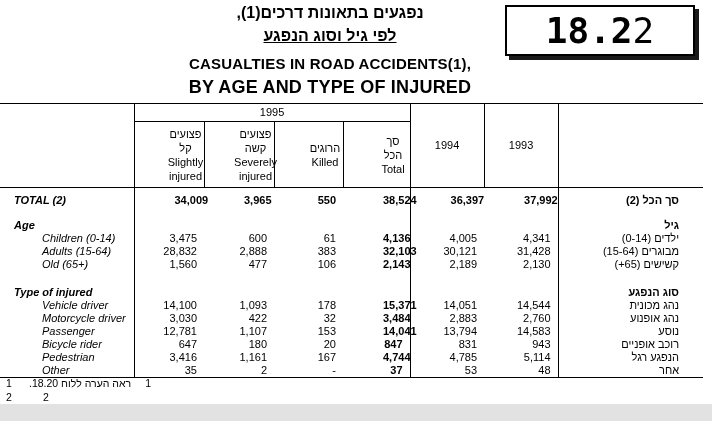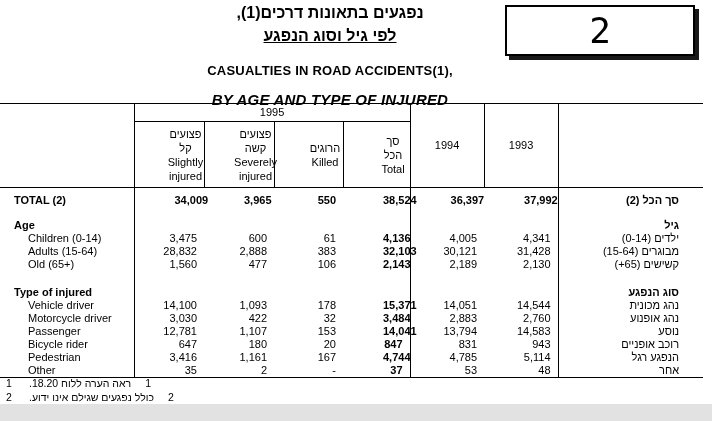--- a/index.html
+++ b/index.html
@@ -5,22 +5,22 @@
   html,body { margin:0; padding:0; }
   body {
     width:712px; height:421px; position:relative; overflow:hidden;
     background:#ffffff; color:#000;
     font-family:"Liberation Sans","DejaVu Sans",sans-serif;
   }
   
   .title-line { position:absolute; left:0; width:660px; text-align:center; font-weight:bold; }
   .t-he1 { top:4px;  font-size:16px; direction:rtl; }
   .t-he2 { top:27px; font-size:16px; direction:rtl;text-decoration:underline; }
-  .t-en1 { top:63px; font-size:13px; letter-spacing:.2px; }
-  .t-en2 { top:91px; font-size:15px; letter-spacing:.2px;font-style:italic; }
+  .t-en1 { top:55px; font-size:15px; letter-spacing:.2px; }
+  .t-en2 { top:77px; font-size:18px; letter-spacing:.2px; }
   
   .numbox {
     position:absolute; left:505px; top:5px; width:186px; height:47px;
     border:2px solid #000; background:#fff; box-shadow:4px 4px 0 0 #1a1a1a;
     display:flex; align-items:center; justify-content:center;
     font-family:"DejaVu Sans Mono",monospace; font-size:36px;
   }
   .numbox .main { font-weight:bold; }
   .numbox .suffix { font-weight:normal; }
   
@@ -35,22 +35,22 @@
   .bb { border-bottom:1px solid #000; }
   .b  { font-weight:bold;padding-left:40px; }
   tr.h1 td { height:17px; text-align:center; vertical-align:middle; }
   tr.h2 td { height:65px; vertical-align:middle;padding-left:33px; }
   .hc { display:flex; flex-direction:column; justify-content:center; align-items:center;
         height:65px; text-align:center; white-space:pre-line; line-height:14px; }
   tr.total td { height:24px; vertical-align:middle; }
   tr.sec1 td  { height:20px; }
   tr.sec2 td  { height:28px; }
   tr.d td     { height:13px; }
-  .len  { padding-left:14px; text-align:left; }
-  .ind  { padding-left:28px; }
+  .len  { padding-left:14px; text-align:left;font-style:italic; }
+  .ind  { padding-left:42px; }
   .v    { text-align:right; padding-right:7px; }
   .lhe  { direction:rtl; text-align:right; padding-right:24px; }
   
   .fn { position:absolute; left:0; width:712px; display:flex; font-size:10.5px; line-height:12px; }
   .fn-1 { top:377px; } .fn-2 { top:391px; }
   .fn .n  { width:29px; padding-left:6px; box-sizing:border-box; }
   .fn .en { flex:1; }
   .fn .he { direction:rtl; text-align:right; }
   .fn .nh { width:46px; padding-left:14px; box-sizing:border-box; }
   
@@ -58,20 +58,21 @@
 </style>
 </head>
 <body>
 
 <div class="title-line t-he1">נפגעים בתאונות דרכים(1),</div>
 <div class="title-line t-he2">לפי גיל וסוג הנפגע</div>
 <div class="title-line t-en1">CASUALTIES IN ROAD ACCIDENTS(1),</div>
 <div class="title-line t-en2">BY AGE AND TYPE OF INJURED</div>
 
 <div class="numbox">
+  <span class="main">18.2</span>
     <span class="suffix">2</span>
 </div>
 
 <table class="stat">
   <colgroup>
     <col style="width:134px">
       <col style="width:70px">
       <col style="width:70px">
       <col style="width:69px">
       <col style="width:67px">
@@ -235,17 +236,16 @@
 </tbody>
   </table>
 
 <div class="fn fn-1">
   <span class="n">1</span>
   <span class="he">ראה הערה ללוח 18.20.</span>
   <span class="nh">1</span>
 </div>
 <div class="fn fn-2">
   <span class="n">2</span>
-  <span class="he">כולל נפגעים שגילם אינו ידוע.</span>
   <span class="nh">2</span>
 </div>
 
 <div class="bottom-strip"></div>
 
 </body></html>

